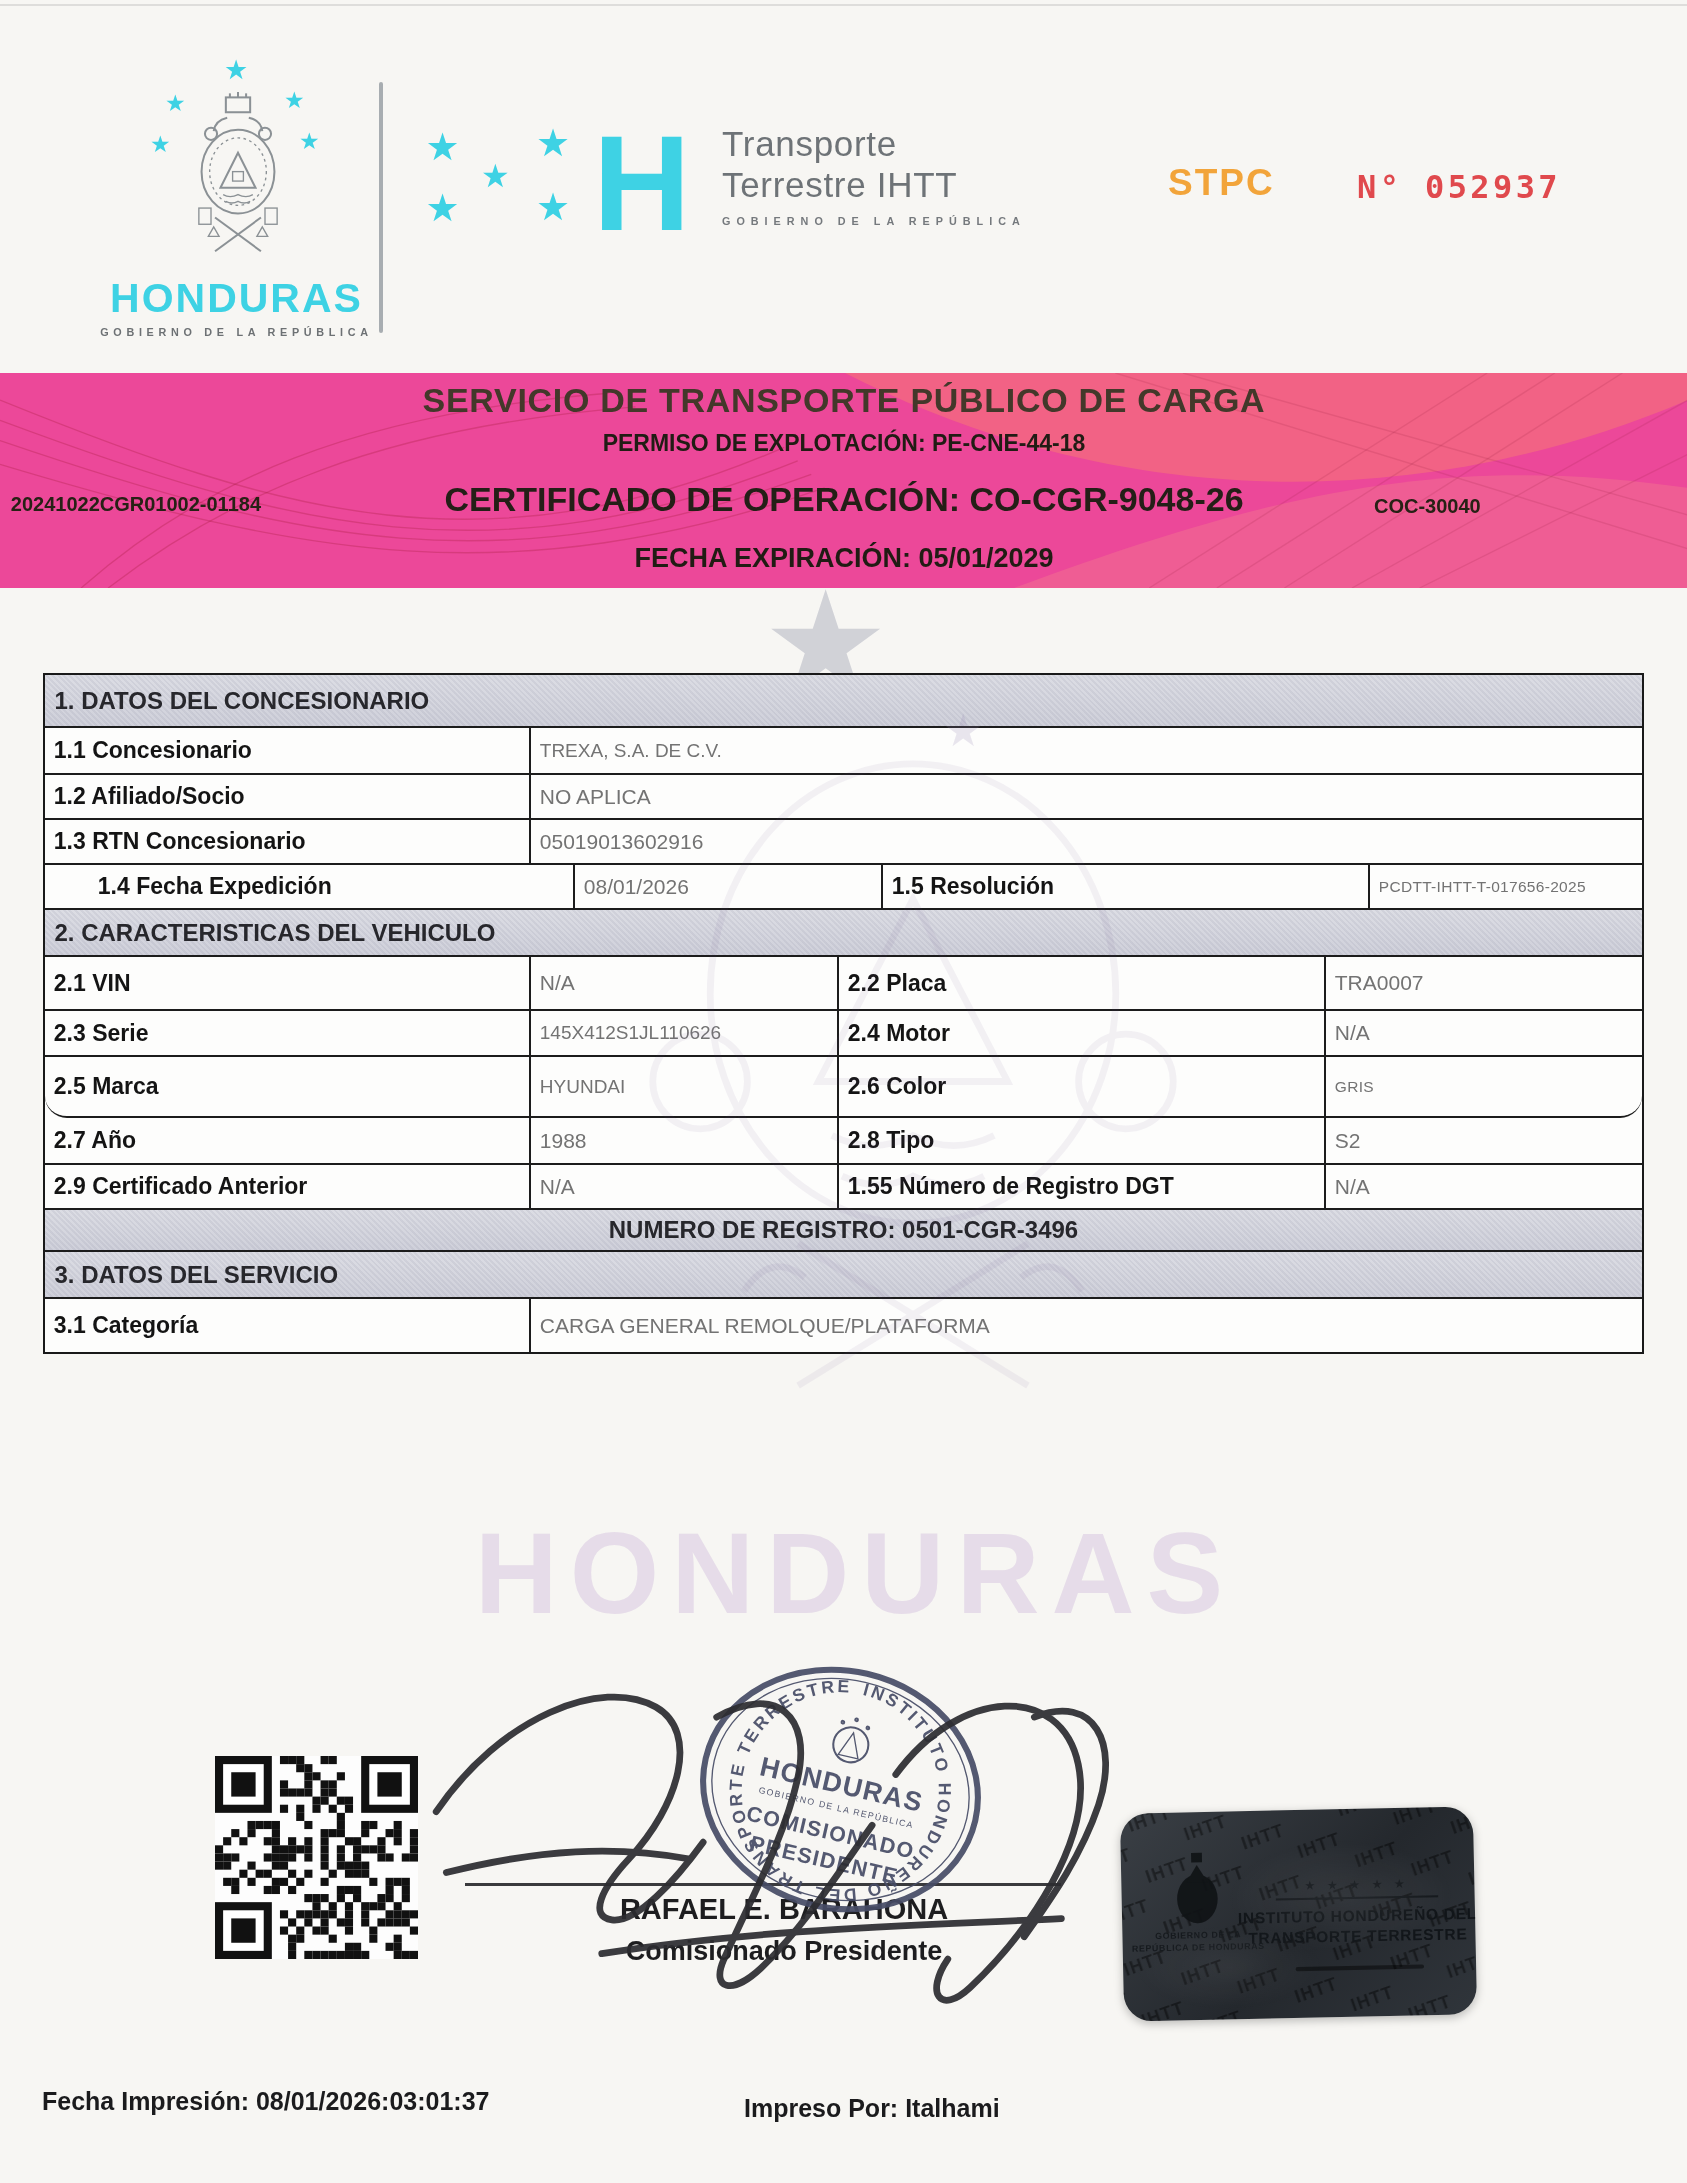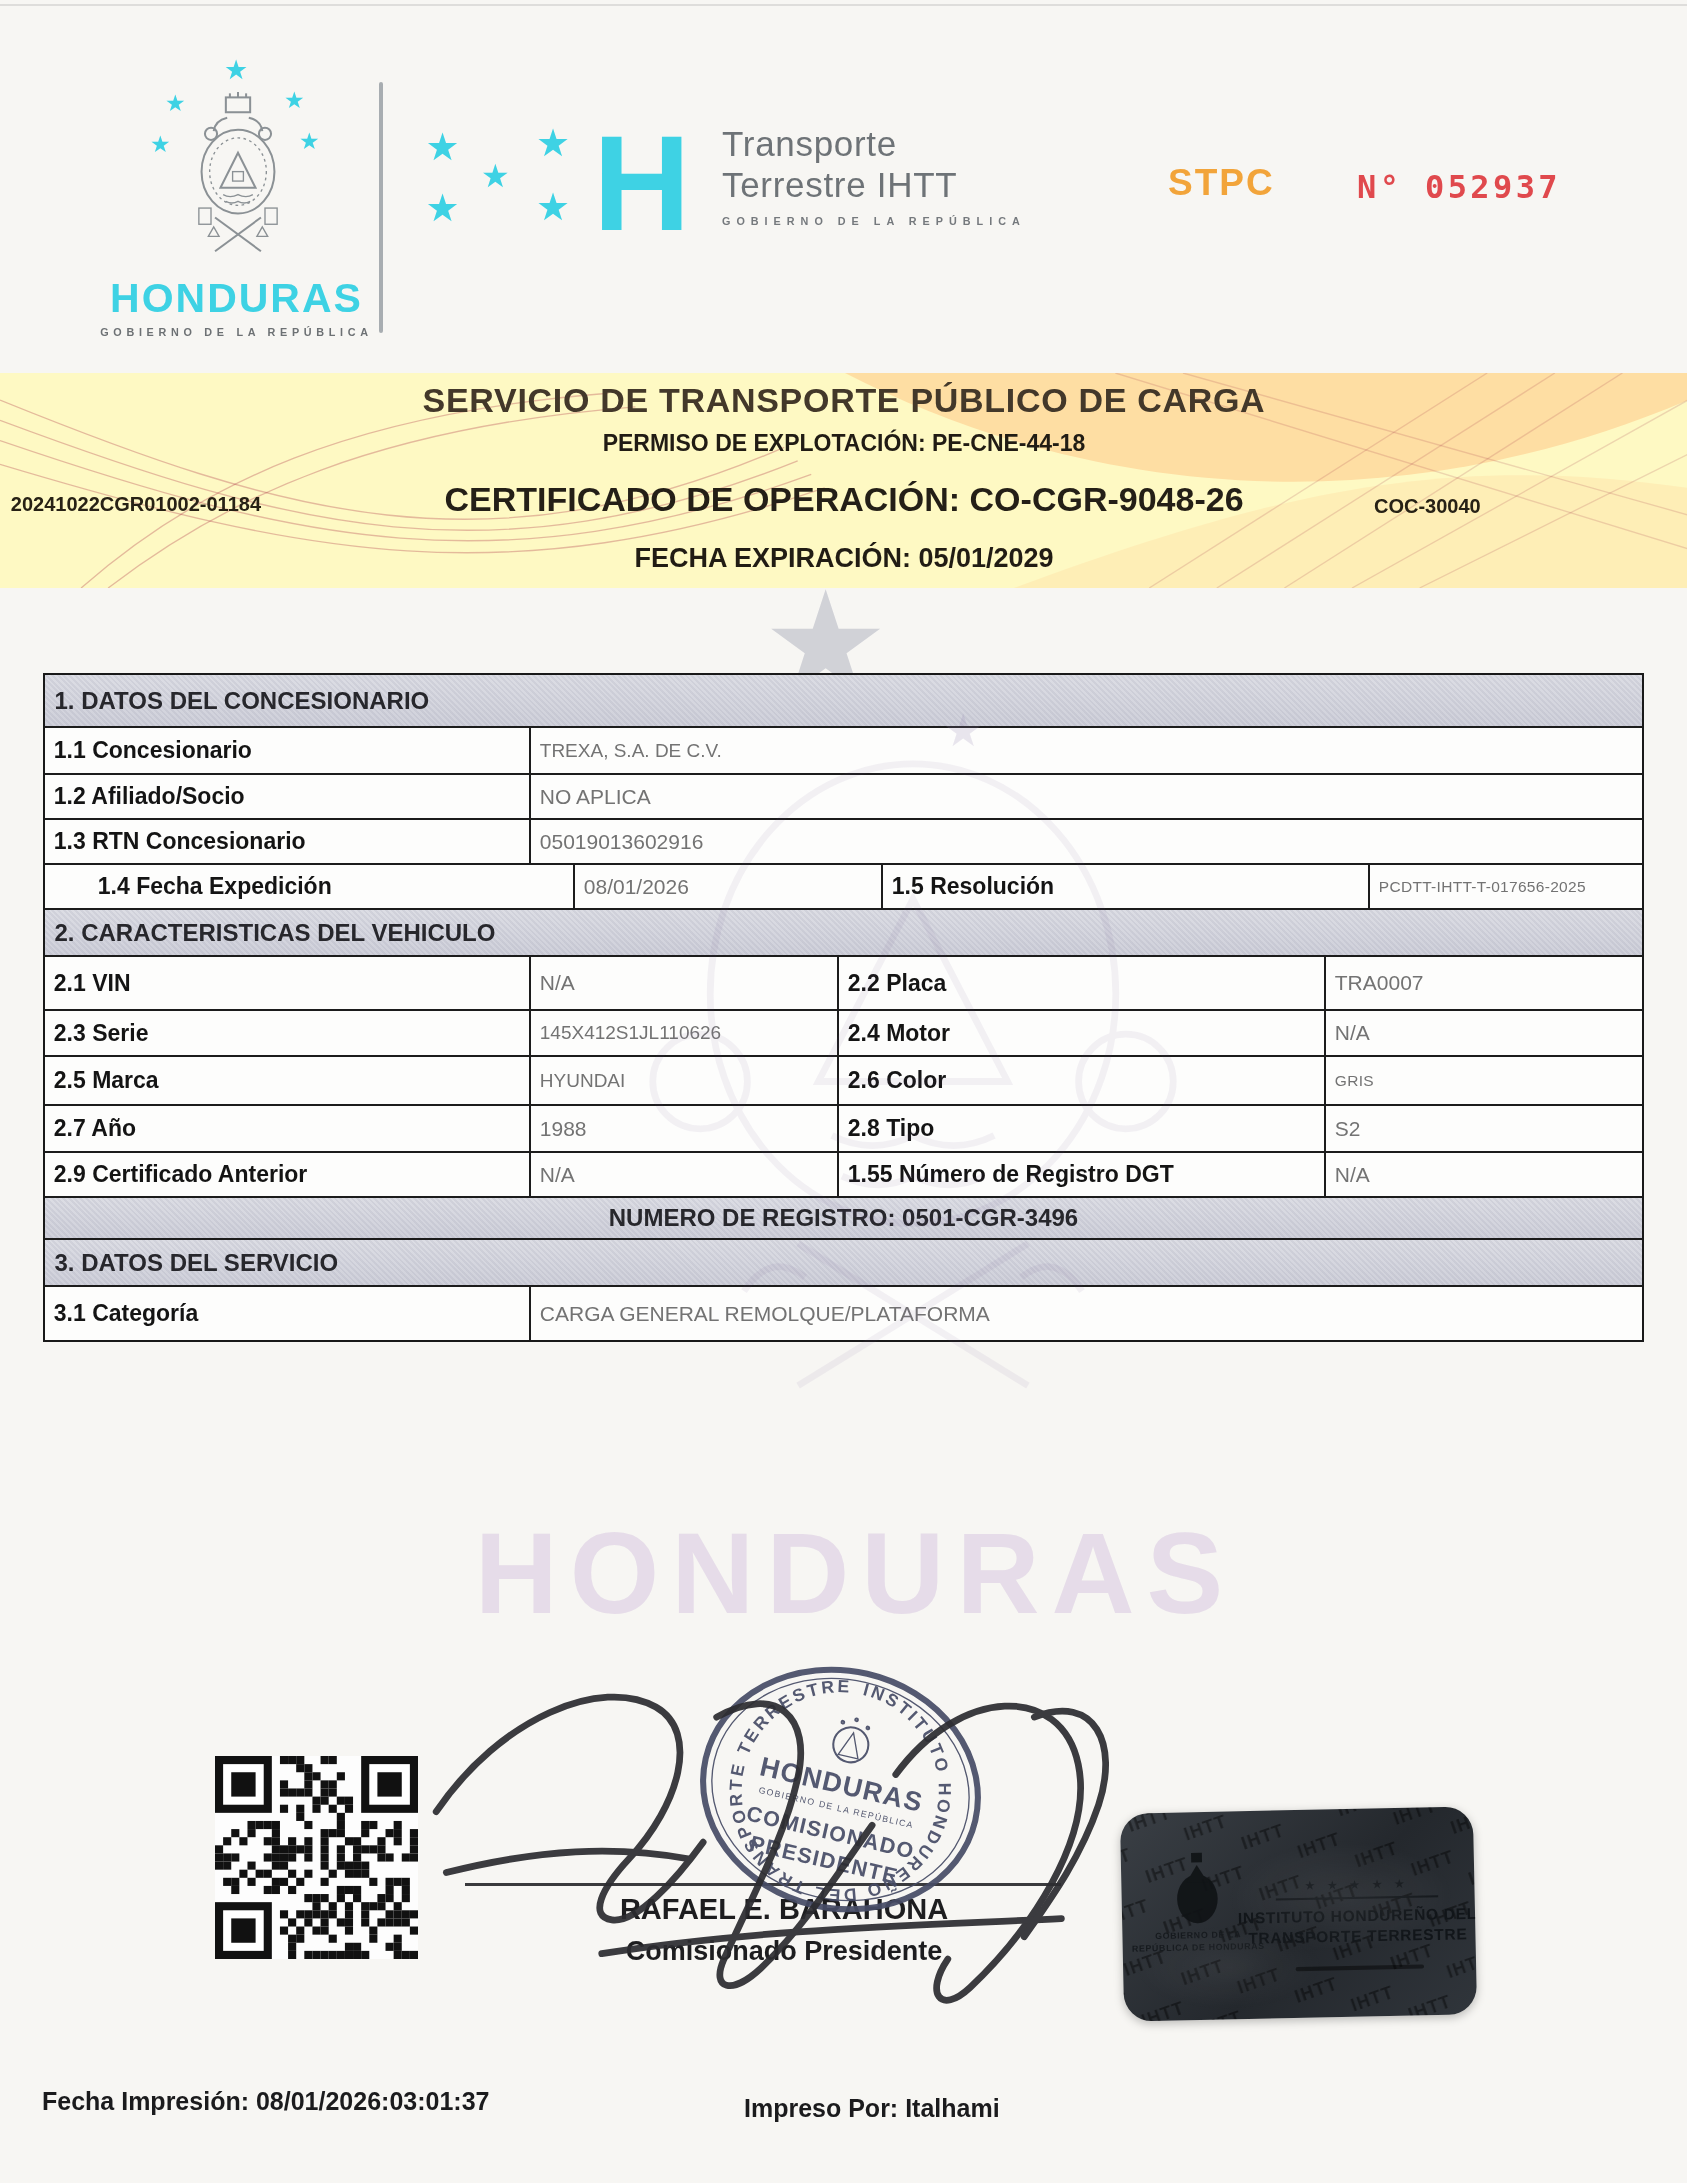--- a/index.html
+++ b/index.html
@@ -20,21 +20,21 @@
   .ih-star{position:absolute;color:#3ed2e4;line-height:1;}
   .ihtt-h{position:absolute;left:177px;top:15px;font-size:135px;line-height:1;font-weight:700;color:#3ed2e4;}
   .ihtt-text{position:absolute;left:306px;top:21.6px;color:#6e7377;}
   .ihtt-line{font-size:35px;font-weight:500;line-height:1.18;letter-spacing:0.7px;}
   .ihtt-tag{margin-top:9.5px;font-size:10.8px;font-weight:700;letter-spacing:6px;color:#75797d;}
   .stpc{left:1168px;top:162px;font-size:37px;font-weight:600;letter-spacing:2px;color:#f2a43a;}
   .serial{left:1357px;top:168px;font-size:32px;font-weight:700;letter-spacing:3.4px;color:#e0494d;
     font-family:"DejaVu Sans Mono","Liberation Mono",monospace;}
 
   
-  .banner{left:0;top:373px;width:1688px;height:215px;background:#fef9c3;}
+  .banner{left:0;top:373px;width:1688px;height:215px;background:#ec4899;}
   .banner svg.deco{position:absolute;left:0;top:0;width:100%;height:100%;}
   .bn-title{position:absolute;left:0;top:8px;width:100%;text-align:center;
     font-size:34px;font-weight:800;letter-spacing:0.7px;color:#43382a;}
   .bn-permiso{position:absolute;left:0;top:57px;width:100%;text-align:center;
     font-size:23px;font-weight:700;color:#211c14;}
   .bn-cert{position:absolute;left:0;top:107px;width:100%;text-align:center;
     font-size:34px;font-weight:700;color:#241f17;}
   .bn-code-left{position:absolute;left:10.8px;top:120px;font-size:20px;font-weight:700;color:#272115;}
   .bn-coc{position:absolute;left:1374px;top:122px;font-size:20px;font-weight:700;color:#272115;}
   .bn-fecha{position:absolute;left:0;top:170px;width:100%;text-align:center;
@@ -221,21 +221,21 @@
       <div class="cell c2 bl val">N/A</div>
       <div class="cell c3 bl lab">2.2 Placa</div>
       <div class="cell c4 bl val">TRA0007</div>
     </div>
     <div class="trow" style="height:46px;">
       <div class="cell c1 lab">2.3 Serie</div>
       <div class="cell c2 bl val v-sm">145X412S1JL110626</div>
       <div class="cell c3 bl lab">2.4 Motor</div>
       <div class="cell c4 bl val">N/A</div>
     </div>
-    <div class="trow" style="height:49px;">
+    <div class="trow" style="height:61px;border-radius:22px;">
       <div class="cell c1 lab">2.5 Marca</div>
       <div class="cell c2 bl val v-sm">HYUNDAI</div>
       <div class="cell c3 bl lab">2.6 Color</div>
       <div class="cell c4 bl val v-xs">GRIS</div>
     </div>
     <div class="trow" style="height:47px;">
       <div class="cell c1 lab">2.7 Año</div>
       <div class="cell c2 bl val">1988</div>
       <div class="cell c3 bl lab">2.8 Tipo</div>
       <div class="cell c4 bl val">S2</div>

